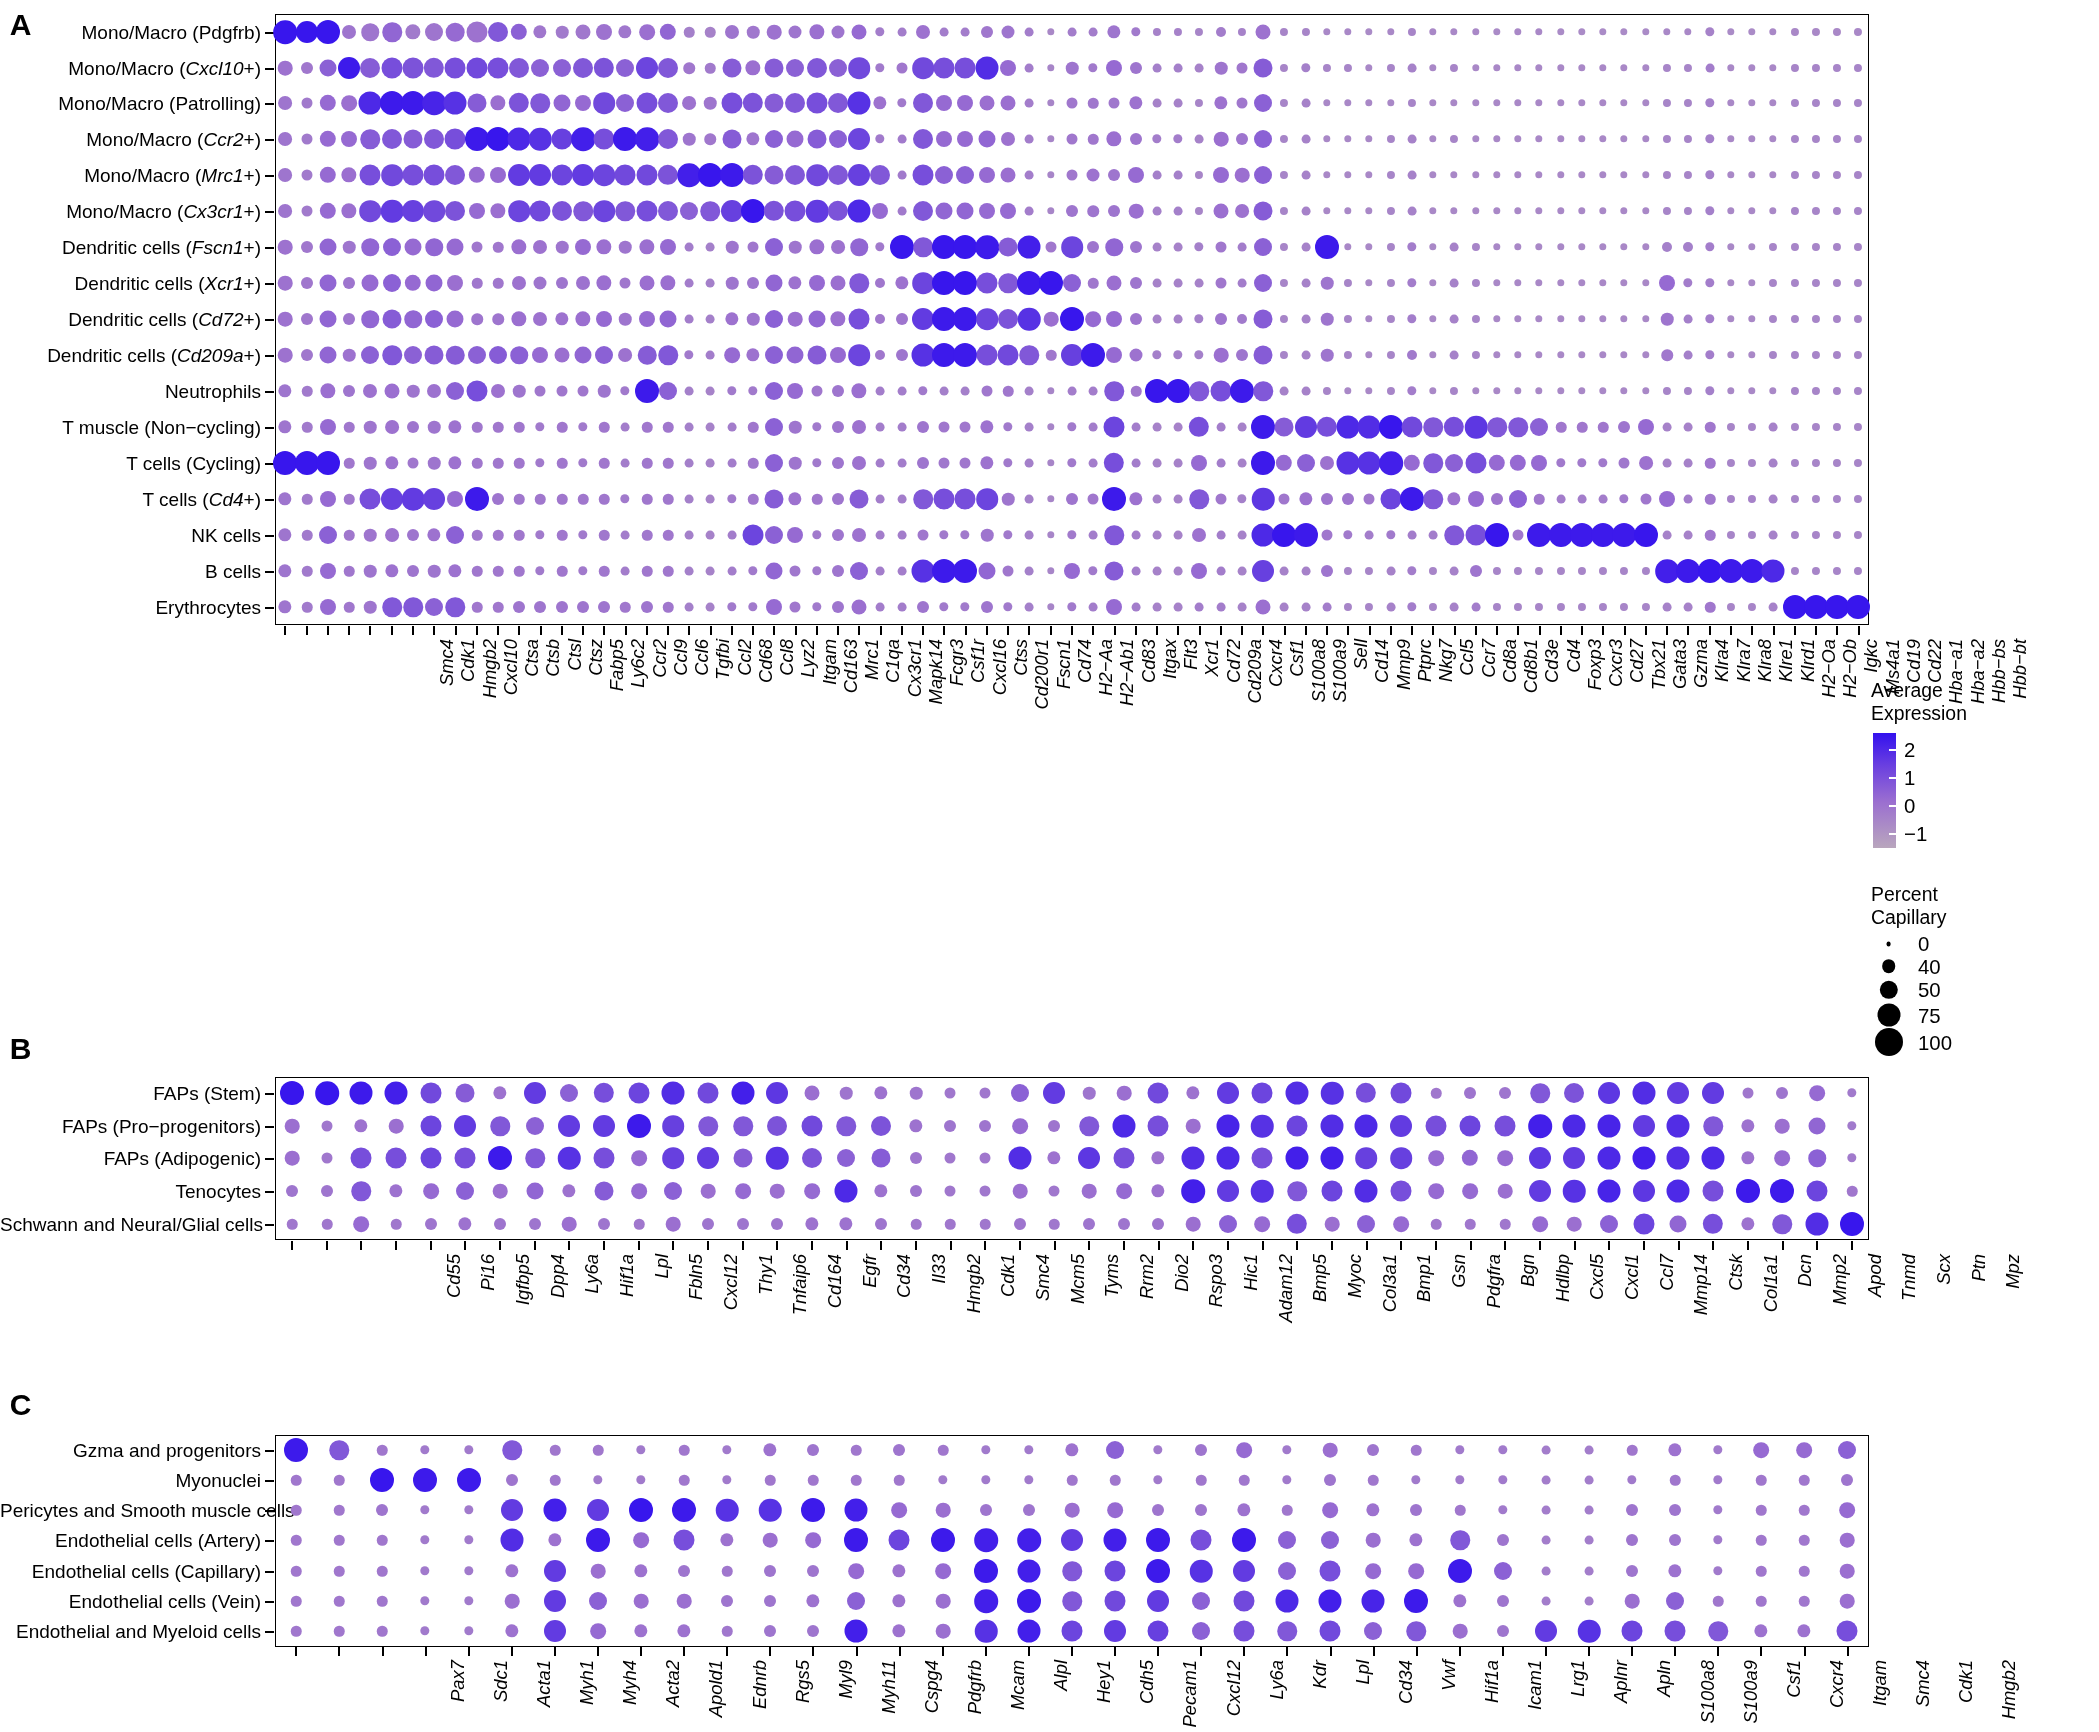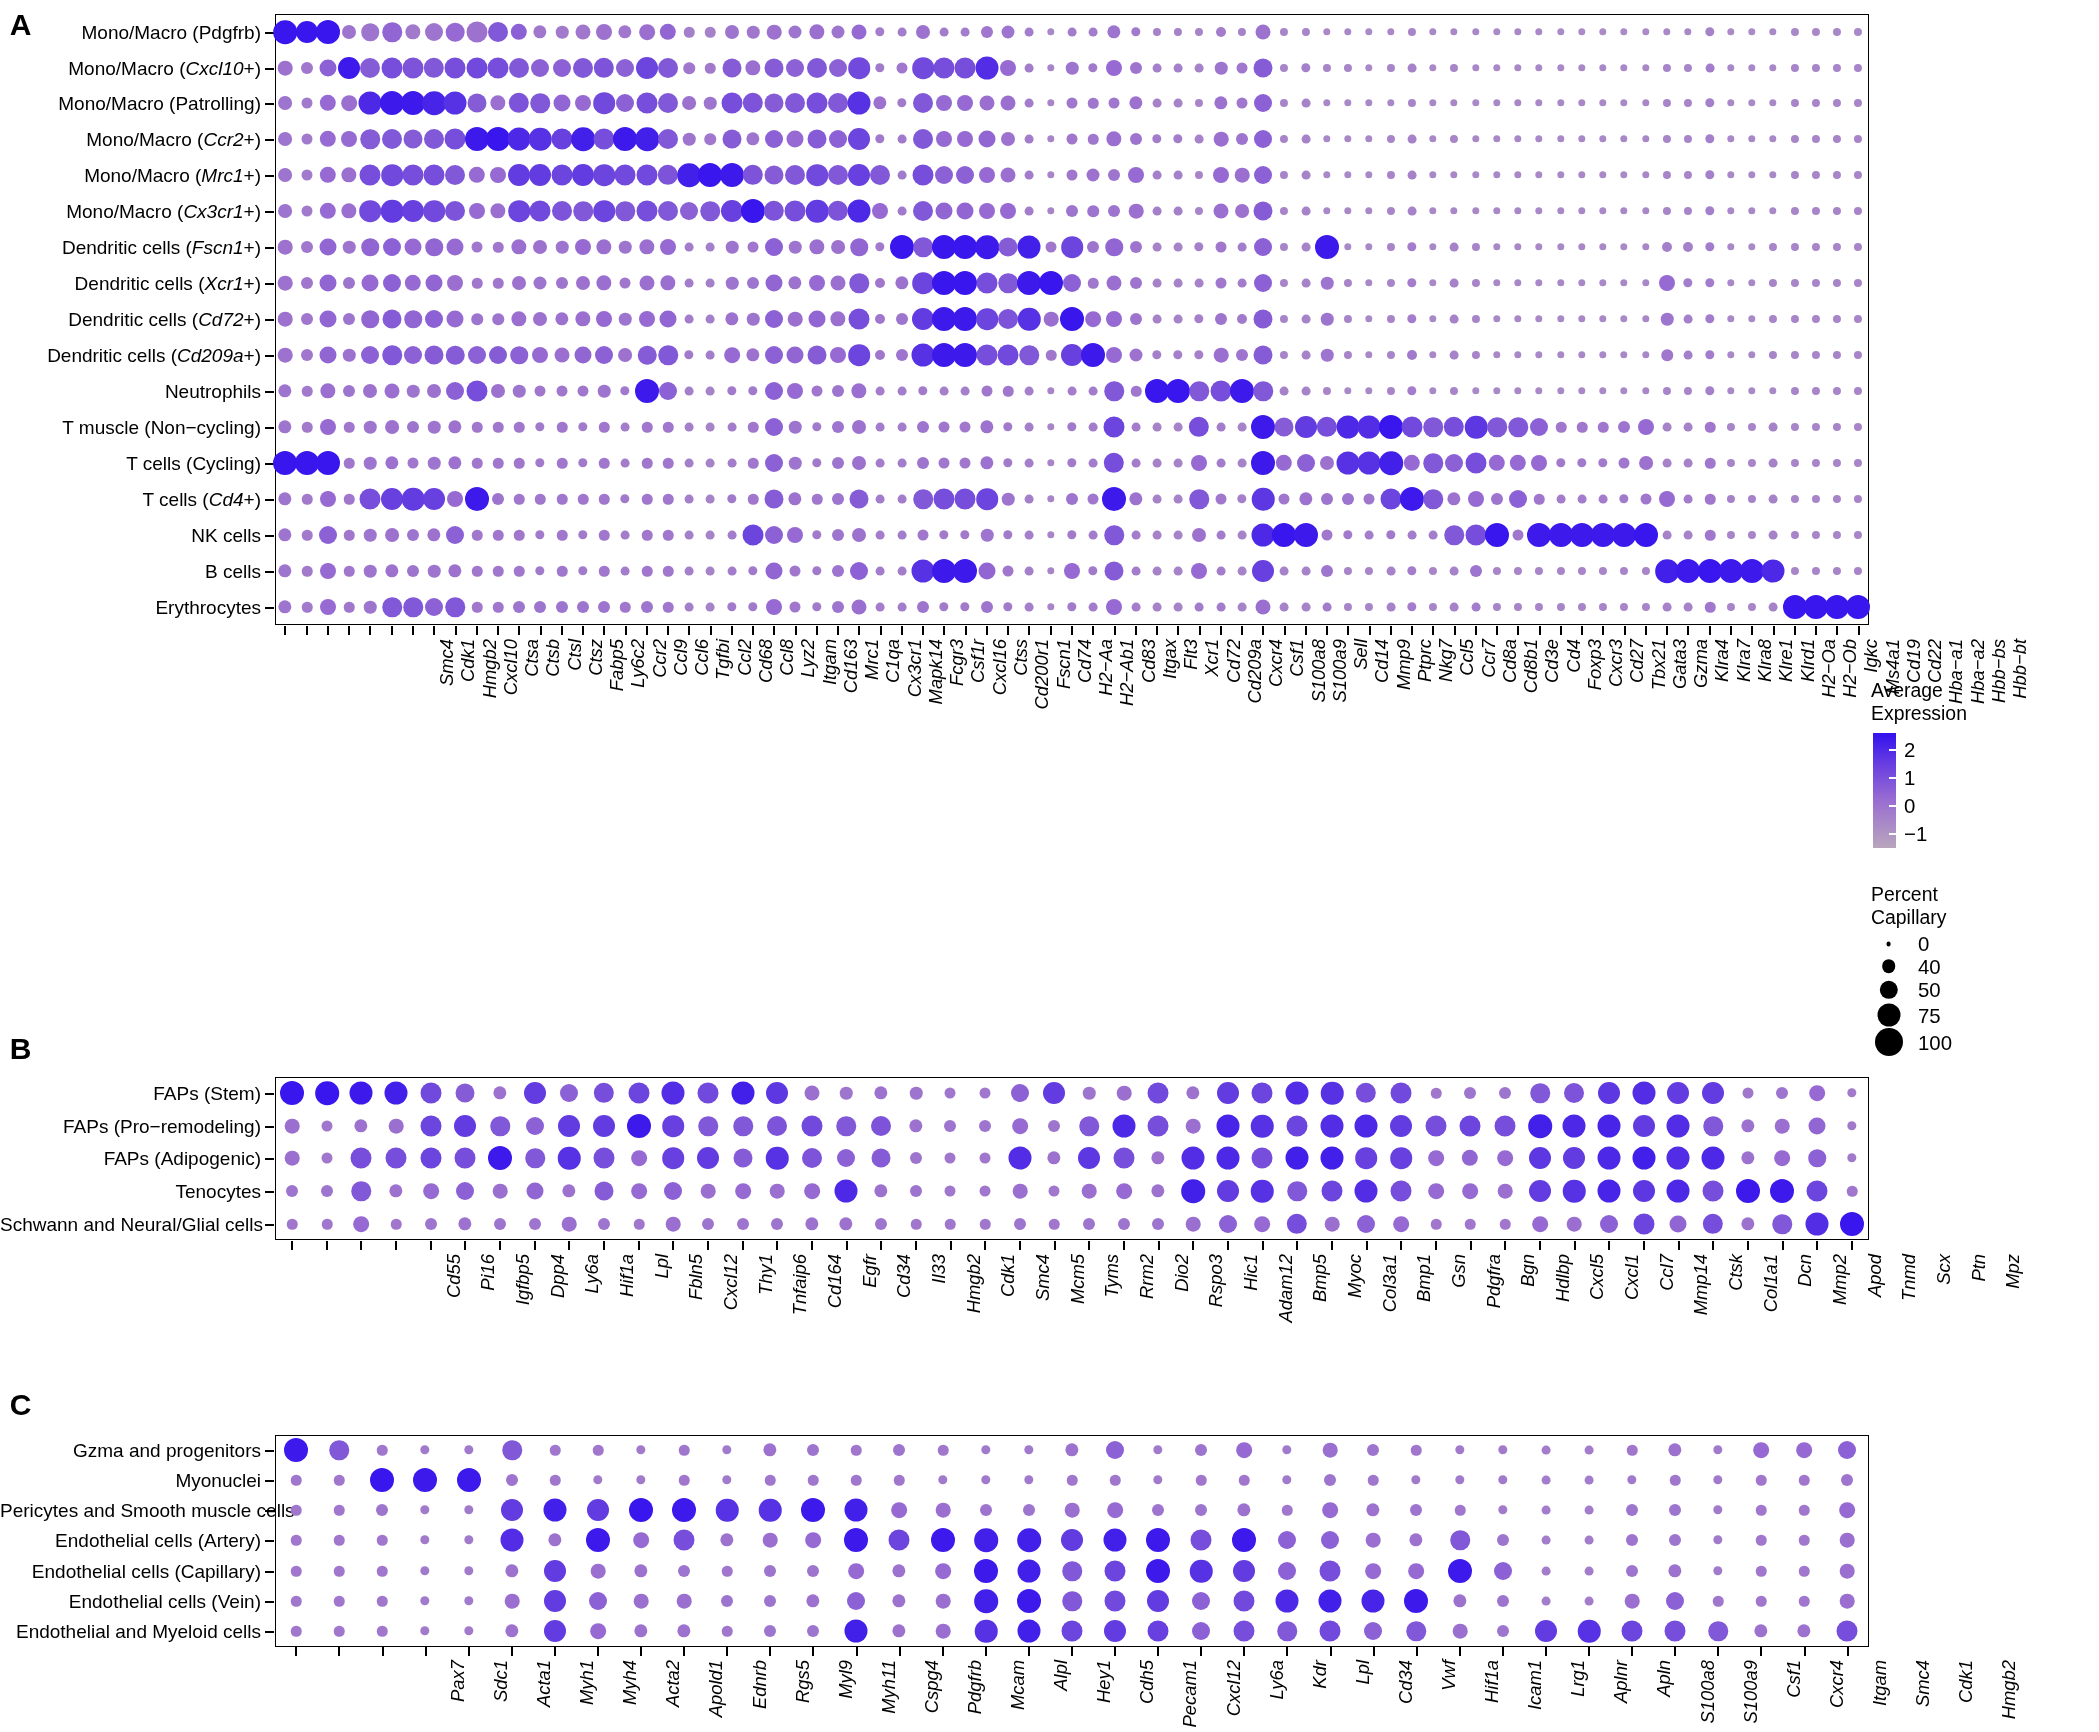--- a/index.html
+++ b/index.html
@@ -1588,21 +1588,21 @@
       <div class="dot" style="width: 24px; height: 24px; left: 1816px; top: 607px; background: rgb(56, 22, 237);"></div>
       <div class="dot" style="width: 24px; height: 24px; left: 1837px; top: 607px; background: rgb(56, 22, 237);"></div>
       <div class="dot" style="width: 24px; height: 24px; left: 1858px; top: 607px; background: rgb(56, 22, 237);"></div>
     </div>
 
   <div class="panel-letter" style="left:9.7px; top:1032px;">B</div>
   <div id="panelB" class="panel" style="left:0; top:1009px; width:2100px; height:378px;">
       <div class="plotframe" style="left: 275px; top: 68px; width: 1594px; height: 163px;"></div>
       <div class="rowlabel" style="top: 84px; left: 0px; width: 261px; text-align: right;">FAPs (Stem)</div>
       <div class="tick-y" style="left: 265px; top: 84px;"></div>
-      <div class="rowlabel" style="top: 117px; left: 0px; width: 261px; text-align: right;">FAPs (Pro−remodeling)</div>
+      <div class="rowlabel" style="top: 117px; left: 0px; width: 261px; text-align: right;">FAPs (Pro−progenitors)</div>
       <div class="tick-y" style="left: 265px; top: 117px;"></div>
       <div class="rowlabel" style="top: 149px; left: 0px; width: 261px; text-align: right;">FAPs (Adipogenic)</div>
       <div class="tick-y" style="left: 265px; top: 149px;"></div>
       <div class="rowlabel" style="top: 182px; left: 0px; width: 261px; text-align: right;">Tenocytes</div>
       <div class="tick-y" style="left: 265px; top: 182px;"></div>
       <div class="rowlabel" style="top: 215px; left: 0px; width: 261px; text-align: right;">Schwann and Neural/Glial cells</div>
       <div class="tick-y" style="left: 265px; top: 215px;"></div>
       <div class="tick-x" style="left: 291px; top: 232px;"></div>
       <div class="collabel" style="left: 299px; top: 245px; width: 146px;">Cd55</div>
       <div class="tick-x" style="left: 326px; top: 232px;"></div>

